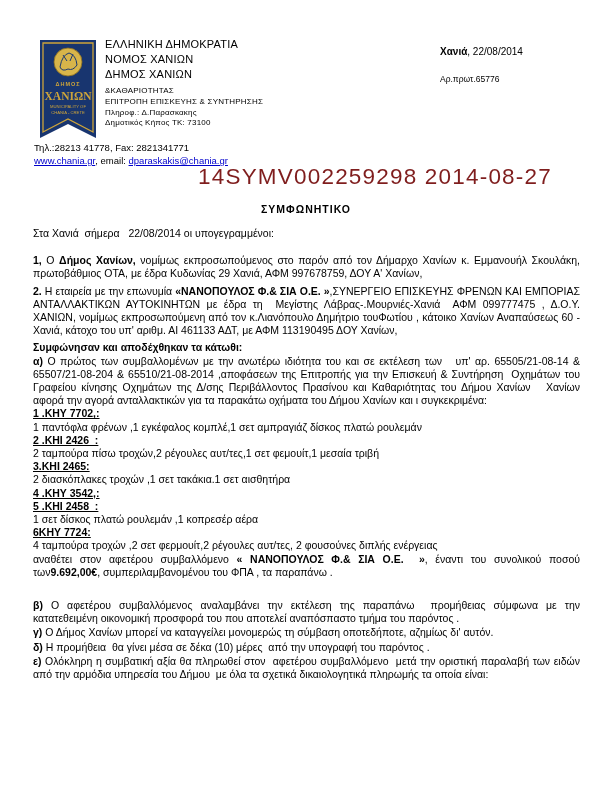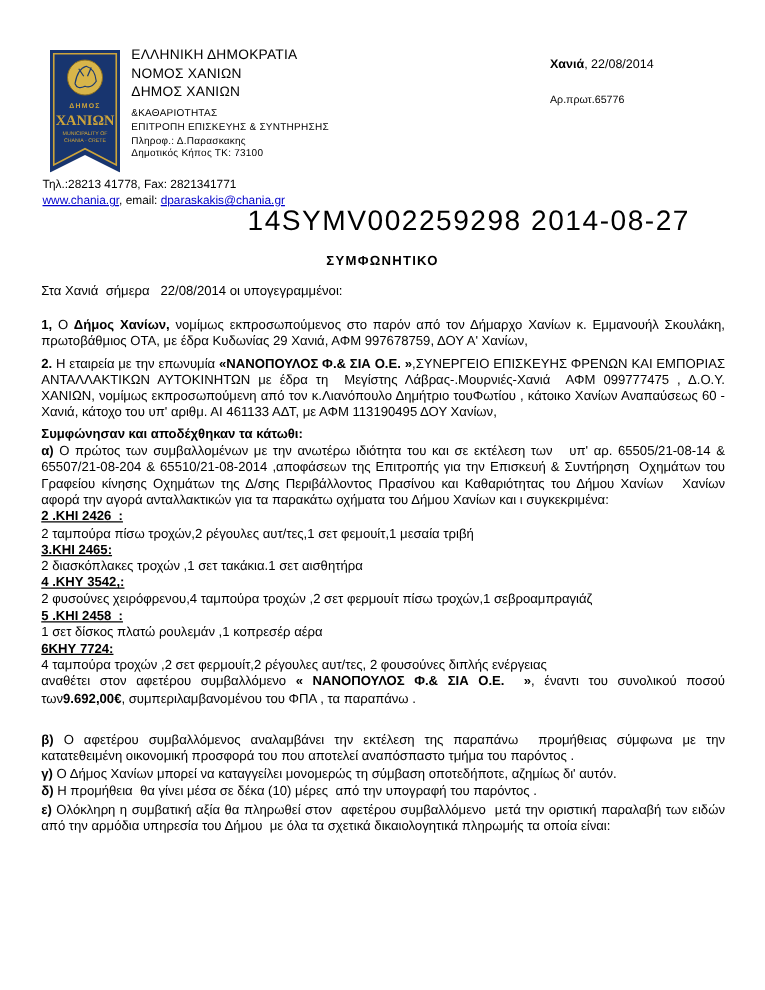--- a/index.html
+++ b/index.html
@@ -18,21 +18,21 @@
   .dept-block{margin-top:4px;}
   .dept-line{font-size:8px;line-height:10.8px;letter-spacing:.2px;}
   .phone-line{position:absolute;left:34px;top:142px;font-size:9.5px;}
   .web-line{position:absolute;left:34px;top:155px;font-size:9.5px;}
   .web-line a{color:#0000cc;text-decoration:underline;cursor:pointer;}
   .date-line{position:absolute;left:440px;top:46px;font-size:10px;}
   .date-line .b{font-weight:700;margin-top:48px;}
   .protocol{position:absolute;left:440px;top:74px;font-size:8.5px;}
   .watermark{
     position:absolute;left:198px;top:164px;
-    font-size:22.5px;letter-spacing:1.2px;color:#000000;
+    font-size:22.5px;letter-spacing:1.2px;color:#7f1d1d;
     white-space:nowrap;
   }
   .doc-title{
     position:absolute;left:32px;top:203px;width:548px;
     text-align:center;font-weight:700;font-size:10.5px;letter-spacing:1px;
   }
   
   .body-text{
     position:absolute;left:33px;top:227px;width:547px;
     font-size:10.5px;line-height:13.2px;
@@ -98,30 +98,33 @@
     <p class="para p1"><span class="b">1,</span><span> Ο </span><span class="b">Δήμος Χανίων,</span><span> νομίμως εκπροσωπούμενος στο παρόν από τον Δήμαρχο Χανίων κ. Εμμανουήλ Σκουλάκη, πρωτοβάθμιος ΟΤΑ, με έδρα Κυδωνίας 29 Χανιά, ΑΦΜ 997678759, ΔΟΥ Α' Χανίων,</span></p>
 
     <p class="para p2"><span class="b">2.</span><span> Η εταιρεία με την επωνυμία </span><span class="b">«ΝΑΝΟΠΟΥΛΟΣ Φ.&amp; ΣΙΑ Ο.Ε. »</span><span>,ΣΥΝΕΡΓΕΙΟ ΕΠΙΣΚΕΥΗΣ ΦΡΕΝΩΝ ΚΑΙ ΕΜΠΟΡΙΑΣ ΑΝΤΑΛΛΑΚΤΙΚΩΝ ΑΥΤΟΚΙΝΗΤΩΝ με έδρα τη  Μεγίστης Λάβρας-.Μουρνιές-Χανιά  ΑΦΜ 099777475 , Δ.Ο.Υ. ΧΑΝΙΩΝ, νομίμως εκπροσωπούμενη από τον κ.Λιανόπουλο Δημήτριο τουΦωτίου , κάτοικο Χανίων Αναπαύσεως 60 - Χανιά, κάτοχο του υπ' αριθμ. ΑΙ 461133 ΑΔΤ, με ΑΦΜ 113190495 ΔΟΥ Χανίων,</span></p>
 
     <div class="agree">Συμφώνησαν και αποδέχθηκαν τα κάτωθι:</div>
 
     <p class="para"><span class="b">α)</span><span> Ο πρώτος των συμβαλλομένων με την ανωτέρω ιδιότητα του και σε εκτέλεση των   υπ' αρ. 65505/21-08-14 &amp; 65507/21-08-204 &amp; 65510/21-08-2014 ,αποφάσεων της Επιτροπής για την Επισκευή &amp; Συντήρηση  Οχημάτων του Γραφείου κίνησης Οχημάτων της Δ/σης Περιβάλλοντος Πρασίνου και Καθαριότητας του Δήμου Χανίων   Χανίων αφορά την αγορά ανταλλακτικών για τα παρακάτω οχήματα του Δήμου Χανίων και ι συγκεκριμένα:</span></p>
 
     <div>
       <div class="vehicle">
+        <div class="plate"><span class="u">1 .ΚΗΥ 7702,:</span></div>
+        <div>1 παντόφλα φρένων ,1 εγκέφαλος κομπλέ,1 σετ αμπραγιάζ δίσκος πλατώ ρουλεμάν</div>
+      </div>
+      <div class="vehicle">
         <div class="plate"><span class="u">2 .ΚΗΙ 2426  :</span></div>
         <div>2 ταμπούρα πίσω τροχών,2 ρέγουλες αυτ/τες,1 σετ φεμουίτ,1 μεσαία τριβή</div>
       </div>
       <div class="vehicle">
         <div class="plate"><span class="u">3.ΚΗΙ 2465:</span></div>
         <div>2 διασκόπλακες τροχών ,1 σετ τακάκια.1 σετ αισθητήρα</div>
       </div>
       <div class="vehicle">
         <div class="plate"><span class="u">4 .ΚΗΥ 3542,:</span></div>
-        <div>2 φυσούνες χειρόφρενου,4 ταμπούρα τροχών ,2 σετ φερμουίτ πίσω τροχών,1 σεβροαμπραγιάζ</div>
       </div>
       <div class="vehicle">
         <div class="plate"><span class="u">5 .ΚΗΙ 2458  :</span></div>
         <div>1 σετ δίσκος πλατώ ρουλεμάν ,1 κοπρεσέρ αέρα</div>
       </div>
       <div class="vehicle">
         <div class="plate"><span class="u">6ΚΗΥ 7724:</span></div>
         <div>4 ταμπούρα τροχών ,2 σετ φερμουίτ,2 ρέγουλες αυτ/τες, 2 φουσούνες διπλής ενέργειας</div>
       </div>
     </div>

